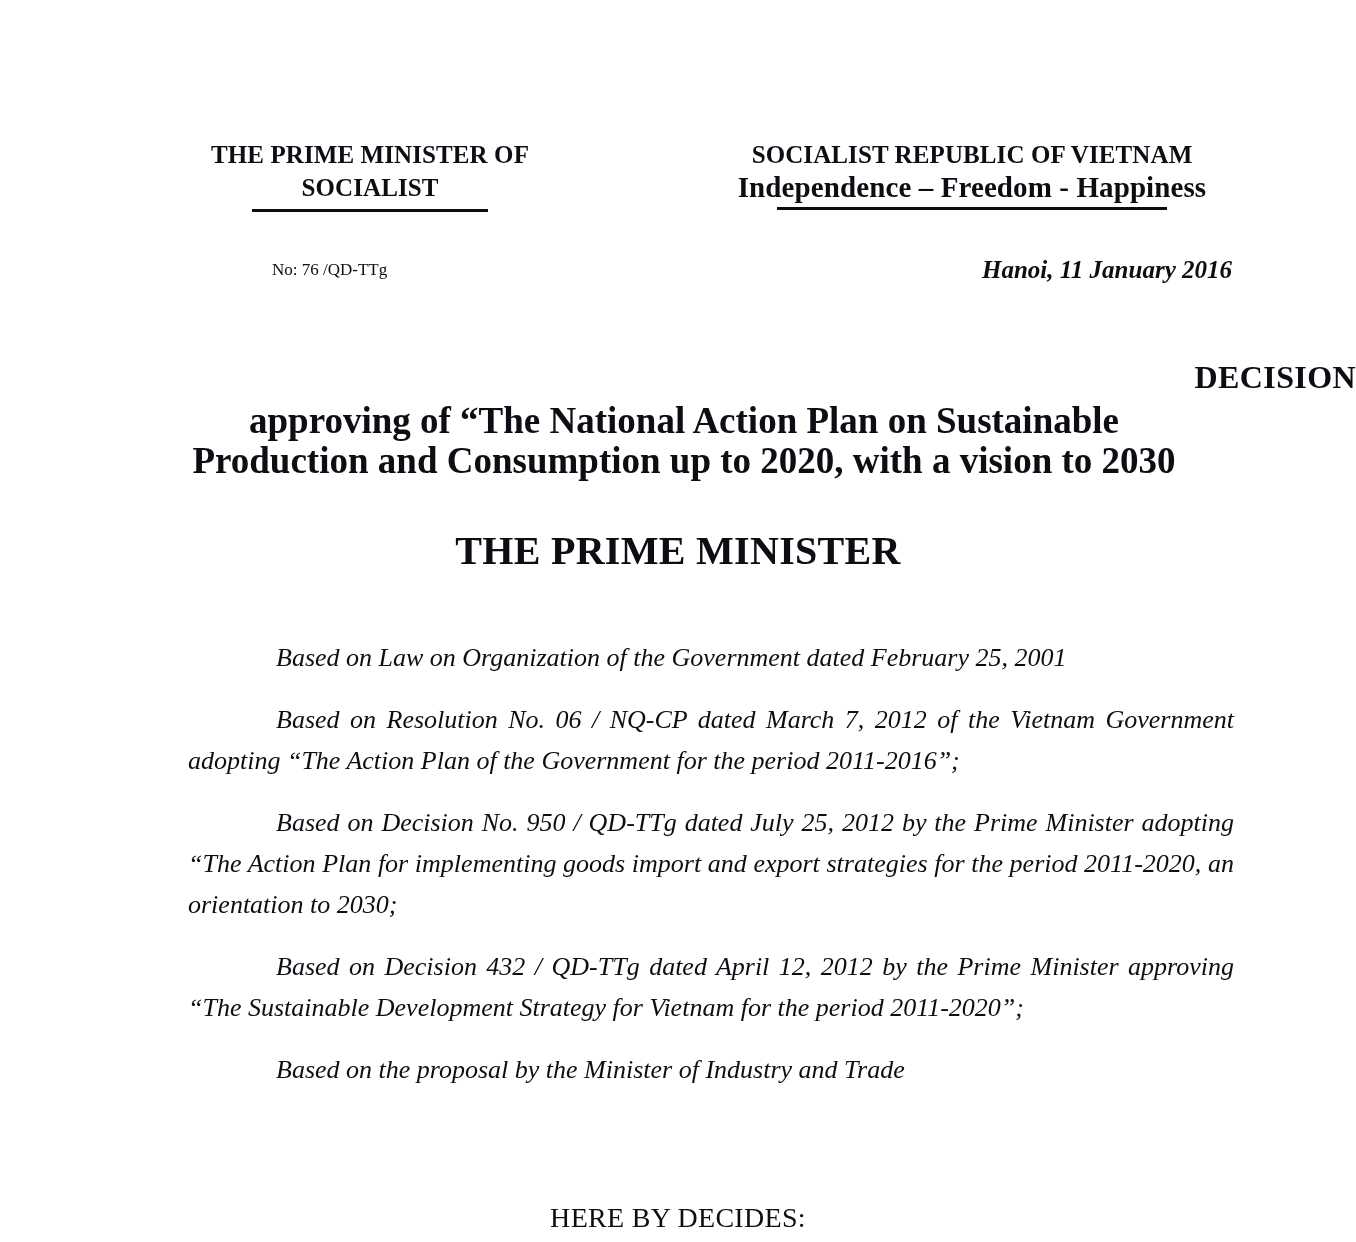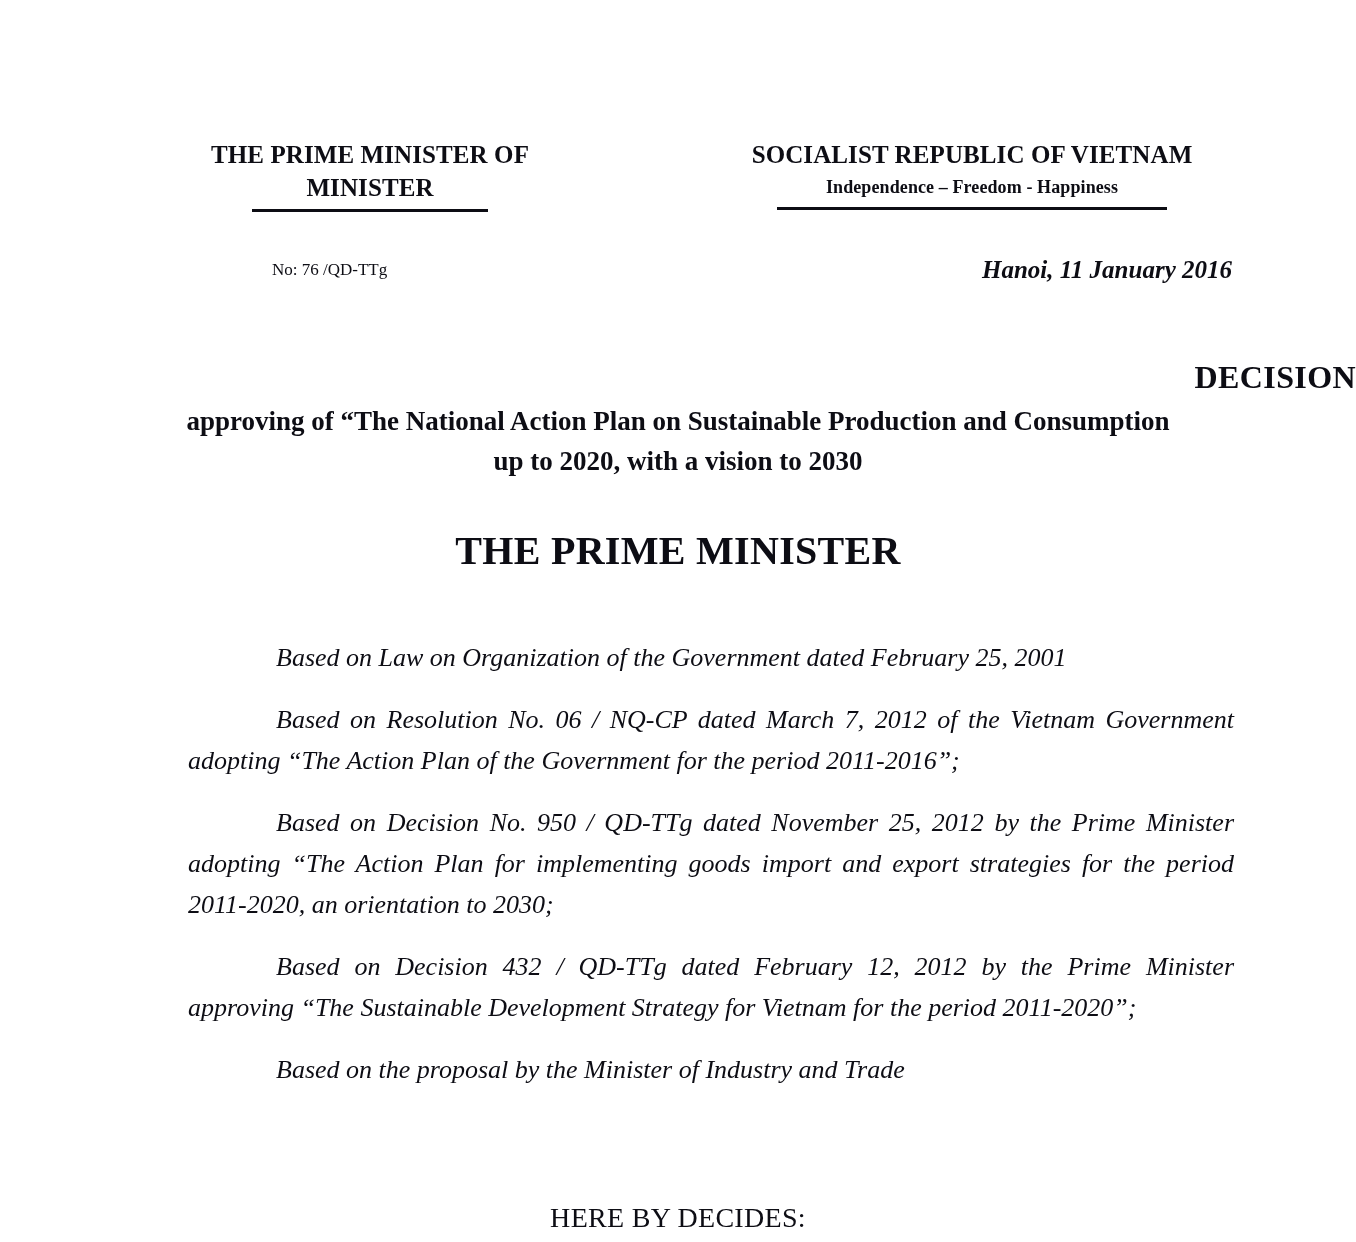--- a/index.html
+++ b/index.html
@@ -45,21 +45,21 @@
     text-align: center;
   }
   .mast-line {
     font-weight: bold;
     font-size: 25px;
     line-height: 33px;
     letter-spacing: 0.1px;
     white-space: nowrap;
   }
   .mast-line.sub {
-    font-size: 18px;
+    font-size: 29px;
     line-height: 32px;
   }
   .mast-underline-wrap {
     display: block;
     position: relative;
   }
   .rule-left {
     display: block;
     width: 236px;
     height: 3px;
@@ -108,26 +108,26 @@
     top: 358px;
     width: 1356px;
     text-align: right;
     font-weight: bold;
     font-size: 32px;
     line-height: 38px;
     letter-spacing: 0.4px;
   }
   .decision-subtitle {
     position: absolute;
-    left: 178px;
+    left: 184px;
     top: 401px;
     width: 1000px;
     text-align: center;
     font-weight: bold;
-    font-size: 27px;
+    font-size: 37px;
     line-height: 40px;
   }
   .authority-heading {
     position: absolute;
     left: 0;
     top: 533px;
     width: 1356px;
     text-align: center;
     font-weight: bold;
     font-size: 40px;
@@ -169,21 +169,21 @@
 </style>
 </head>
 <body>
 
 <div class="page">
 
   <div class="masthead">
     <div class="mast-left">
       <div class="mast-line">THE PRIME MINISTER OF</div>
       <div class="mast-underline-wrap">
-        <div class="mast-line">MINISTER</div>
+        <div class="mast-line">SOCIALIST</div>
         <span class="rule-left"></span>
       </div>
     </div>
 
     <div class="mast-right">
       <div class="mast-line">SOCIALIST REPUBLIC OF VIETNAM</div>
       <div class="mast-underline-wrap">
         <div class="mast-line sub">Independence – Freedom - Happiness</div>
         <span class="rule-right"></span>
       </div>
@@ -197,20 +197,20 @@
 
   <div class="decision-title">DECISION</div>
 
   <div class="decision-subtitle">approving of “The National Action Plan on Sustainable Production and Consumption up to 2020, with a vision to 2030</div>
 
   <div class="authority-heading">THE PRIME MINISTER</div>
 
   <div class="body-block">
     <p class="preamble">Based on Law on Organization of the Government dated February 25, 2001</p>
     <p class="preamble">Based on Resolution No. 06 / NQ-CP dated March 7, 2012 of the Vietnam Government adopting “The Action Plan of the Government for the period 2011-2016”;</p>
-    <p class="preamble">Based on Decision No. 950 / QD-TTg dated November 25, 2012 by the Prime Minister adopting “The Action Plan for implementing goods import and export strategies for the period 2011-2020, an orientation to 2030;</p>
-    <p class="preamble">Based on Decision 432 / QD-TTg dated February 12, 2012 by the Prime Minister approving “The Sustainable Development Strategy for Vietnam for the period 2011-2020”;</p>
+    <p class="preamble">Based on Decision No. 950 / QD-TTg dated July 25, 2012 by the Prime Minister adopting “The Action Plan for implementing goods import and export strategies for the period 2011-2020, an orientation to 2030;</p>
+    <p class="preamble">Based on Decision 432 / QD-TTg dated April 12, 2012 by the Prime Minister approving “The Sustainable Development Strategy for Vietnam for the period 2011-2020”;</p>
     <p class="preamble">Based on the proposal by the Minister of Industry and Trade</p>
   </div>
 
   <div class="decides-heading">HERE BY DECIDES:</div>
 
 </div>
 
 </body></html>

